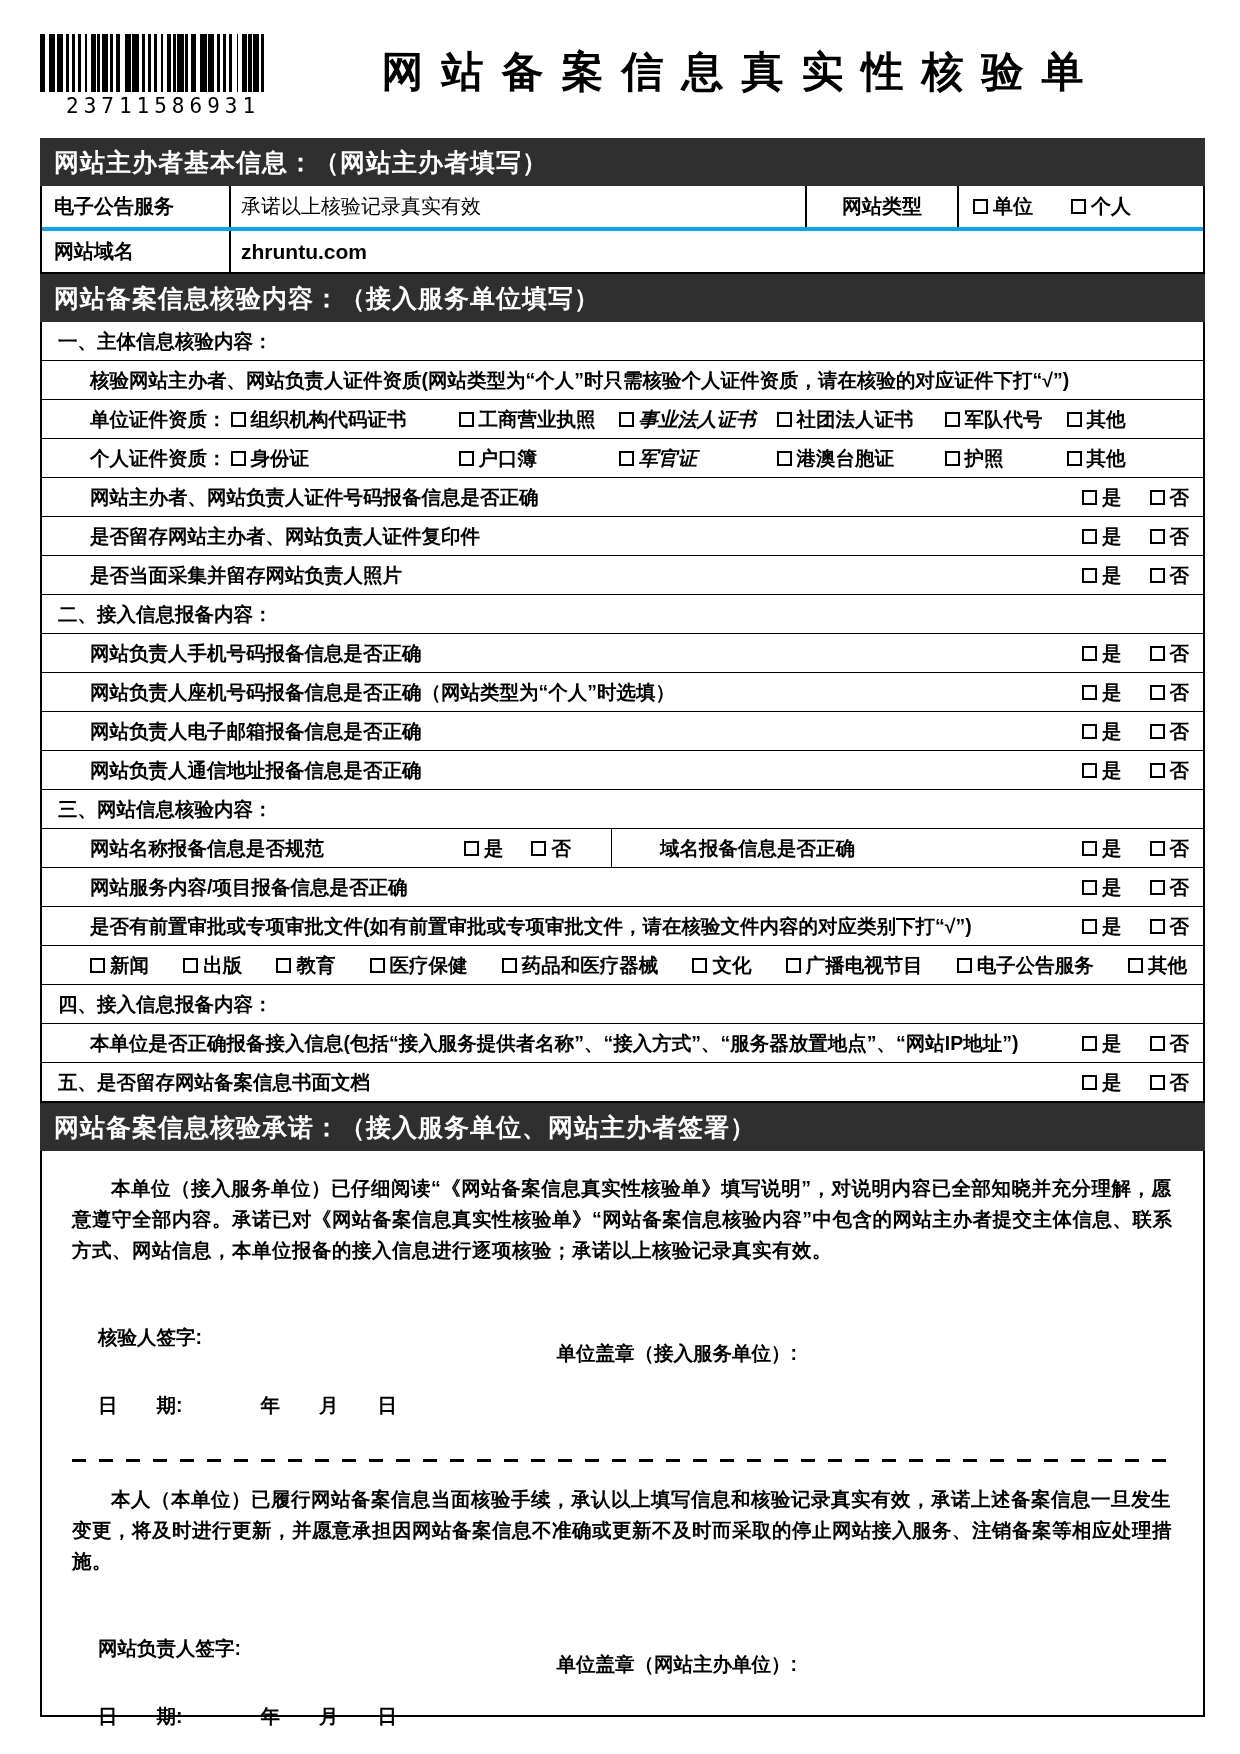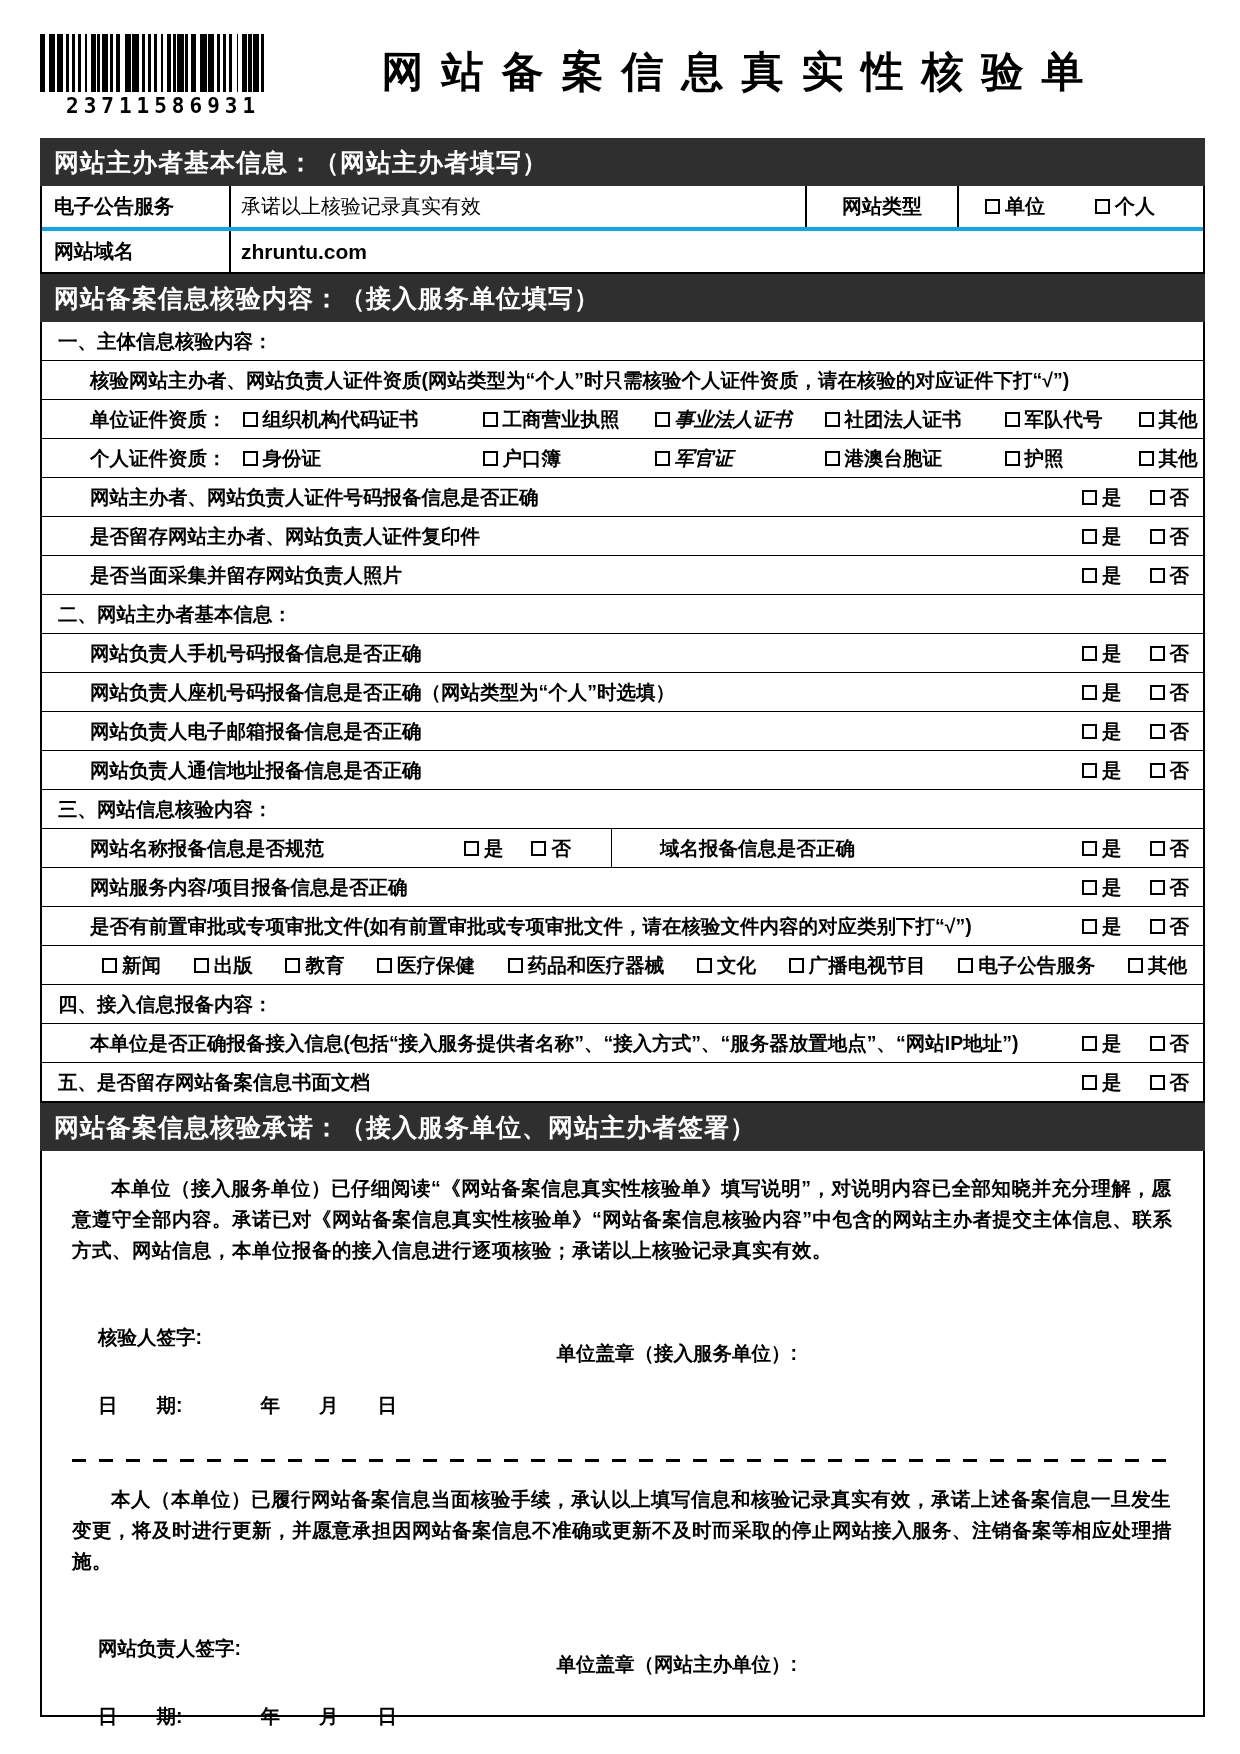--- a/index.html
+++ b/index.html
@@ -9,21 +9,21 @@
     font-weight:bold;
     -webkit-font-smoothing:antialiased;
   }
   .page{box-sizing:border-box;width:1240px;height:1754px;padding:34px 35px 0 40px;}
 
   
   .header{display:flex;align-items:flex-start;height:96px;}
   .barcode-wrap{width:238px;flex:0 0 238px;}
   .bars{height:58px;display:flex;align-items:stretch;}
   .bar{background:#000;flex:0 0 auto;}
-  .bc-num{font-family:"DejaVu Sans Mono","Liberation Mono",monospace;font-weight:bold;
+  .bc-num{font-family:"DejaVu Sans Mono","Liberation Mono",monospace;font-weight:normal;
           font-size:21px;letter-spacing:5px;padding-left:26px;margin-top:2px;}
   .title{flex:1;text-align:center;font-size:42px;letter-spacing:18px;padding-top:10px;white-space:nowrap;}
 
   
   .secbar{background:#2f2f2f;color:#fff;height:48px;line-height:48px;
           font-size:25px;letter-spacing:1px;padding-left:14px;margin-top:8px;}
   .secbar.flush{margin-top:0;}
 
   
   .binfo{border:2.5px solid #000;border-top:none;}
@@ -38,21 +38,21 @@
 
   
   .checklist{border:2.5px solid #000;border-top:none;}
   .crow{display:flex;align-items:center;min-height:38px;font-size:19.5px;border-top:1.5px solid #000;}
   .crow:first-child{border-top:none;}
   .sec{padding-left:16px;}
   .ind{padding-left:48px;}
   .lbl{padding-right:4px;}
   .yn{margin-left:auto;display:inline-flex;align-items:center;gap:28px;padding-right:14px;white-space:nowrap;}
   .opt,.optslot{display:inline-flex;align-items:center;white-space:nowrap;}
-  .optslot{flex:0 0 auto;margin-left:12px;}
+  .optslot{flex:0 0 auto;}
   .s0{width:228px;} .s1{width:160px;} .s2{width:158px;font-style:italic;} .s3{width:168px;} .s4{width:122px;}
   .cb{display:inline-block;width:15px;height:15px;border:2px solid #000;box-sizing:border-box;
       margin-right:5px;flex:0 0 15px;}
   .half{display:flex;align-items:center;align-self:stretch;}
   .half.left{width:49%;flex:0 0 49%;border-right:1.5px solid #000;}
   .half.left .yn{margin-right:40px;padding-right:0;}
   .half.right{flex:1;}
   .cats{display:flex;flex:1;justify-content:space-between;padding:0 16px 0 48px;}
 
   
@@ -233,21 +233,21 @@
             <span class="cb"></span>
             <span>是</span>
           </span>
           <span class="opt">
             <span class="cb"></span>
             <span>否</span>
           </span>
         </span>
       </div>
       <div class="crow section">
-        <span class="sec">二、网站主办者基本信息：</span>
+        <span class="sec">二、接入信息报备内容：</span>
       </div>
       <div class="crow yesno">
         <span class="ind">网站负责人手机号码报备信息是否正确</span>
         <span class="yn">
           <span class="opt">
             <span class="cb"></span>
             <span>是</span>
           </span>
           <span class="opt">
             <span class="cb"></span>

